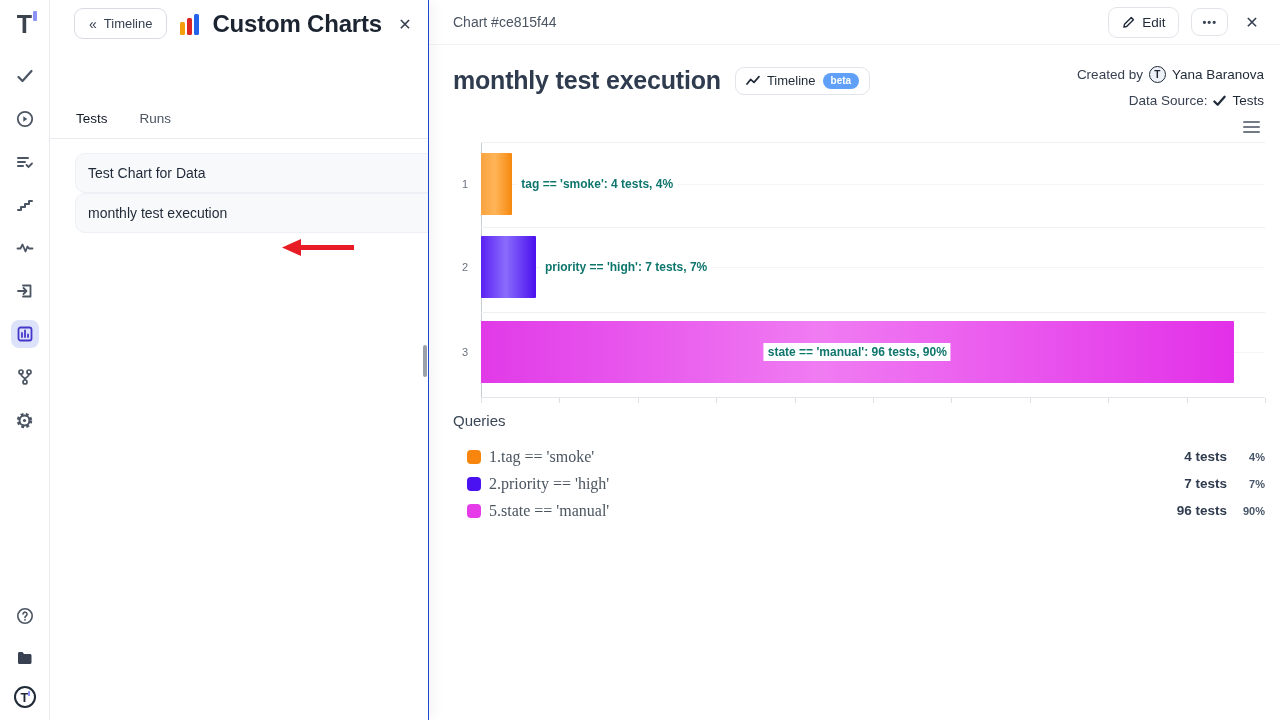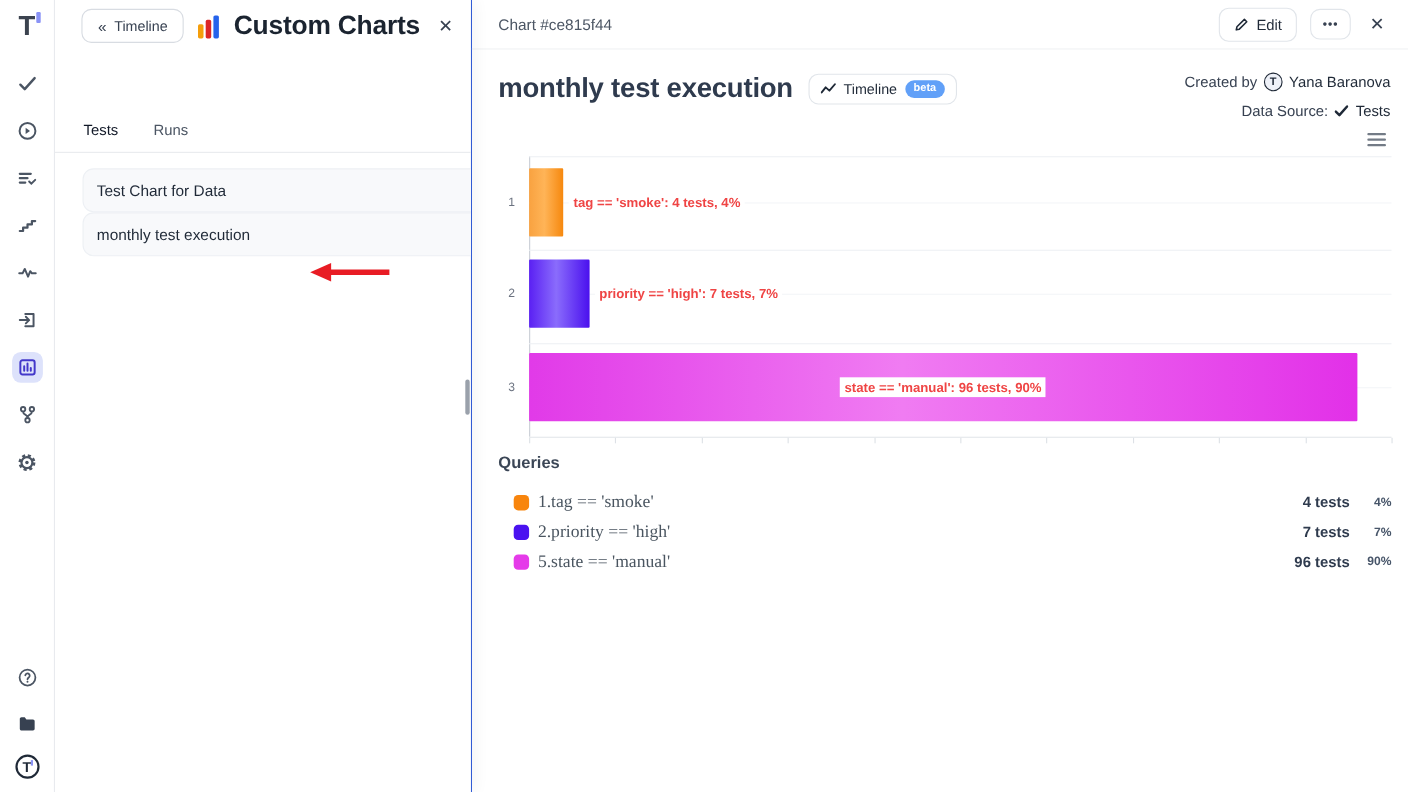--- a/index.html
+++ b/index.html
@@ -60,26 +60,26 @@
   
   .chart-wrap { position:absolute; left:24px; top:140px; width:812px; height:263px; }
   .ylabel { position:absolute; left:4px; width:16px; text-align:center; font-size:11px; color:#6b7280; transform:translateY(-50%); }
   .plot { position:absolute; left:28px; top:0; width:784px; height:263px; }
   .gridline { position:absolute; left:0; width:100%; height:1px; background:#eef1f4; }
   .gridline.center { background:#f3f5f8; }
   .yaxis-line { position:absolute; left:0; top:2px; width:1px; height:255px; background:#c9ced5; }
   .xaxis-line { position:absolute; left:0; top:257px; width:100%; height:1px; background:#e3e6ea; }
   .tick { position:absolute; top:258px; width:1px; height:5px; background:#dde1e6; }
   .bar { position:absolute; height:62px; border-radius:1px; }
-  .bar-label { position:absolute; transform:translateY(-50%); background:#fff; padding:2px 4px; font-size:12px; font-weight:700; color:#ef4444; white-space:nowrap; }
+  .bar-label { position:absolute; transform:translateY(-50%); background:#fff; padding:2px 4px; font-size:12px; font-weight:700; color:#0f766e; white-space:nowrap; }
   .bar-label.inside { transform:translate(-50%,-50%); }
 
   
   .queries { position:absolute; left:24px; top:412px; width:812px; }
-  .queries-title { font-size:15px; color:#3b4656; font-weight:700; }
+  .queries-title { font-size:15px; color:#3b4656; font-weight:400; }
   .qrows { margin-top:14px; }
   .qrow { display:flex; align-items:center; height:27px; padding-left:14px; cursor:pointer; }
   .swatch { width:14px; height:14px; border-radius:4px; margin-right:8px; flex:none; }
   .qtext { font-family:Liberation Serif, serif; font-size:16px; color:#4a5560; }
   .qright { margin-left:auto; display:flex; align-items:center; }
   .qtests { font-size:13.5px; font-weight:700; color:#2f3b4e; }
   .qpct { width:38px; text-align:right; font-size:11px; font-weight:700; color:#475569; }
 </style>
 </head>
 <body>

